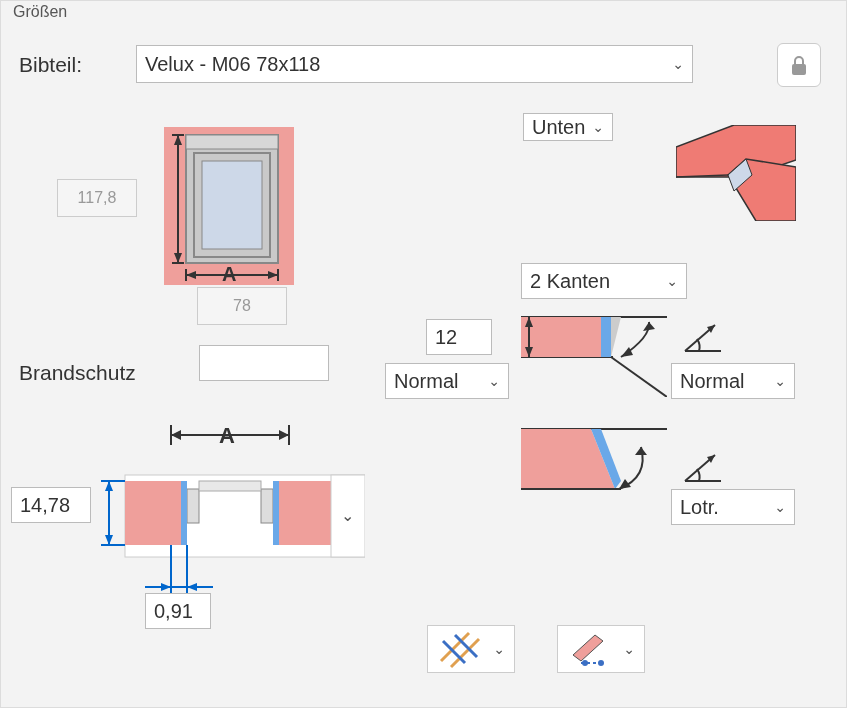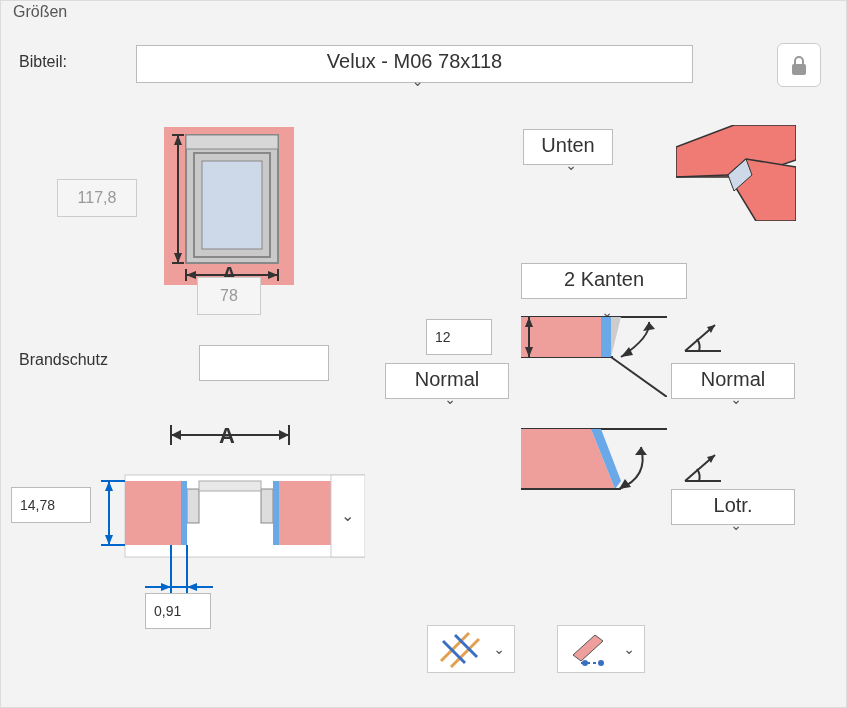--- a/index.html
+++ b/index.html
@@ -23,53 +23,52 @@
   .group-label {
     position: absolute;
     left: 8px;
     top: 2px;
     font-size: 16px;
     color: #555;
     background: #f3f3f3;
     padding: 0 4px;
   }
   .label {
-    font-size: 16px;
+    font-size: 21px;
     color: #333;
   }
   .select {
     background: #fff;
     border: 1px solid #bbb;
     font-size: 20px;
     padding: 4px 8px;
     display: flex;
     align-items: center;
     justify-content: space-between;
     cursor: pointer;
-    flex-direction: column;
   }
   .chev {
     font-size: 14px;
     color: #555;
     margin-left: 6px;
   }
   .readonly-box {
     background: #f5f5f5;
     border: 1px solid #ccc;
     color: #999;
     font-size: 16px;
     padding: 6px 10px;
     display: inline-flex;
     align-items: center;
     justify-content: center;
   }
   .input-box {
     background: #fff;
     border: 1px solid #bbb;
-    font-size: 14px;
+    font-size: 20px;
     padding: 4px 8px;
     display: inline-flex;
     align-items: center;
   }
   .lock-btn {
     width: 44px;
     height: 44px;
     border: 1px solid #ccc;
     border-radius: 6px;
     background: #fff;
@@ -124,30 +123,30 @@
       <polygon points="114,148 104,144 104,152" fill="#333"></polygon>
       <line x1="22" y1="142" x2="22" y2="154" stroke="#333" stroke-width="2"></line>
       <line x1="114" y1="142" x2="114" y2="154" stroke="#333" stroke-width="2"></line>
       <text x="58" y="154" font-size="20" font-weight="bold" fill="#333">A</text>
     </svg>
   </div>
 
   <div style="position:absolute; left:56px; top:178px; width:80px; height:38px;" class="readonly-box">
     <span>117,8</span>
   </div>
-  <div style="position:absolute; left:196px; top:276px; width:64px; height:38px;" class="readonly-box">
+  <div style="position:absolute; left:196px; top:286px; width:90px; height:38px;" class="readonly-box">
     <span>78</span>
   </div>
 
-  <div style="position:absolute; left:18px; top:350px;text-align:right;" class="label">Brandschutz</div>
+  <div style="position:absolute; left:18px; top:360px;text-align:right;" class="label">Brandschutz</div>
   <div style="position:absolute; left:198px; top:344px; width:130px; height:36px;" class="input-box">
     <span></span>
   </div>
 
-  <div style="position:absolute; left:522px; top:128px; width:90px; height:36px;" class="select">
+  <div style="position:absolute; left:522px; top:112px; width:90px; height:28px;" class="select">
     <span>Unten</span>
     <span class="chev">⌄</span>
   </div>
 
   <div style="position:absolute; left:675px; top:124px; width:120px; height:96px;">
     <svg width="120" height="96">
       <polygon points="0,22 58,0 120,0 120,35 70,52 0,52" fill="#ef7b74" stroke="#333" stroke-width="1.5"></polygon>
       <polygon points="52,50 70,34 120,42 120,96 80,96" fill="#ef7b74" stroke="#333" stroke-width="1.5"></polygon>
       <polygon points="52,50 70,34 76,50 58,66" fill="#cdd8e8" stroke="#333"></polygon>
       <line x1="0" y1="52" x2="52" y2="50" stroke="#333" stroke-width="1.5"></line>

